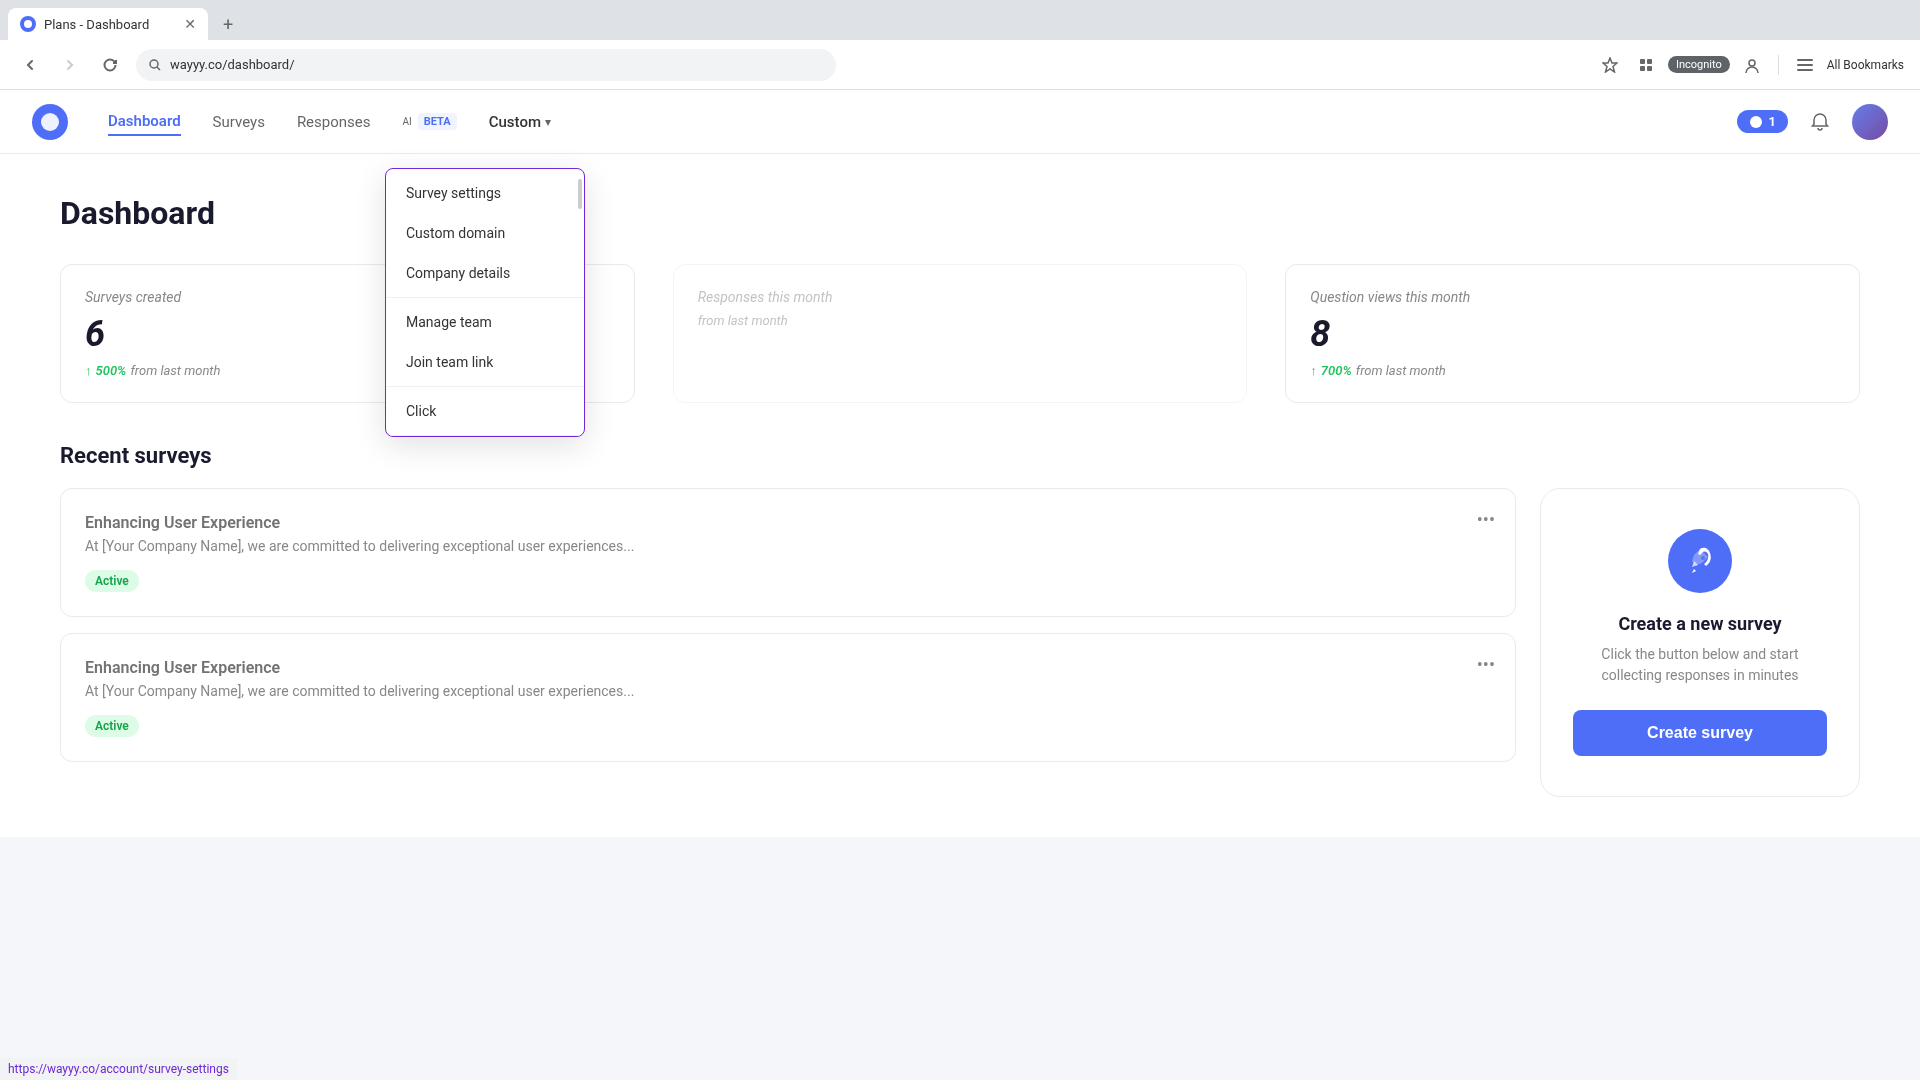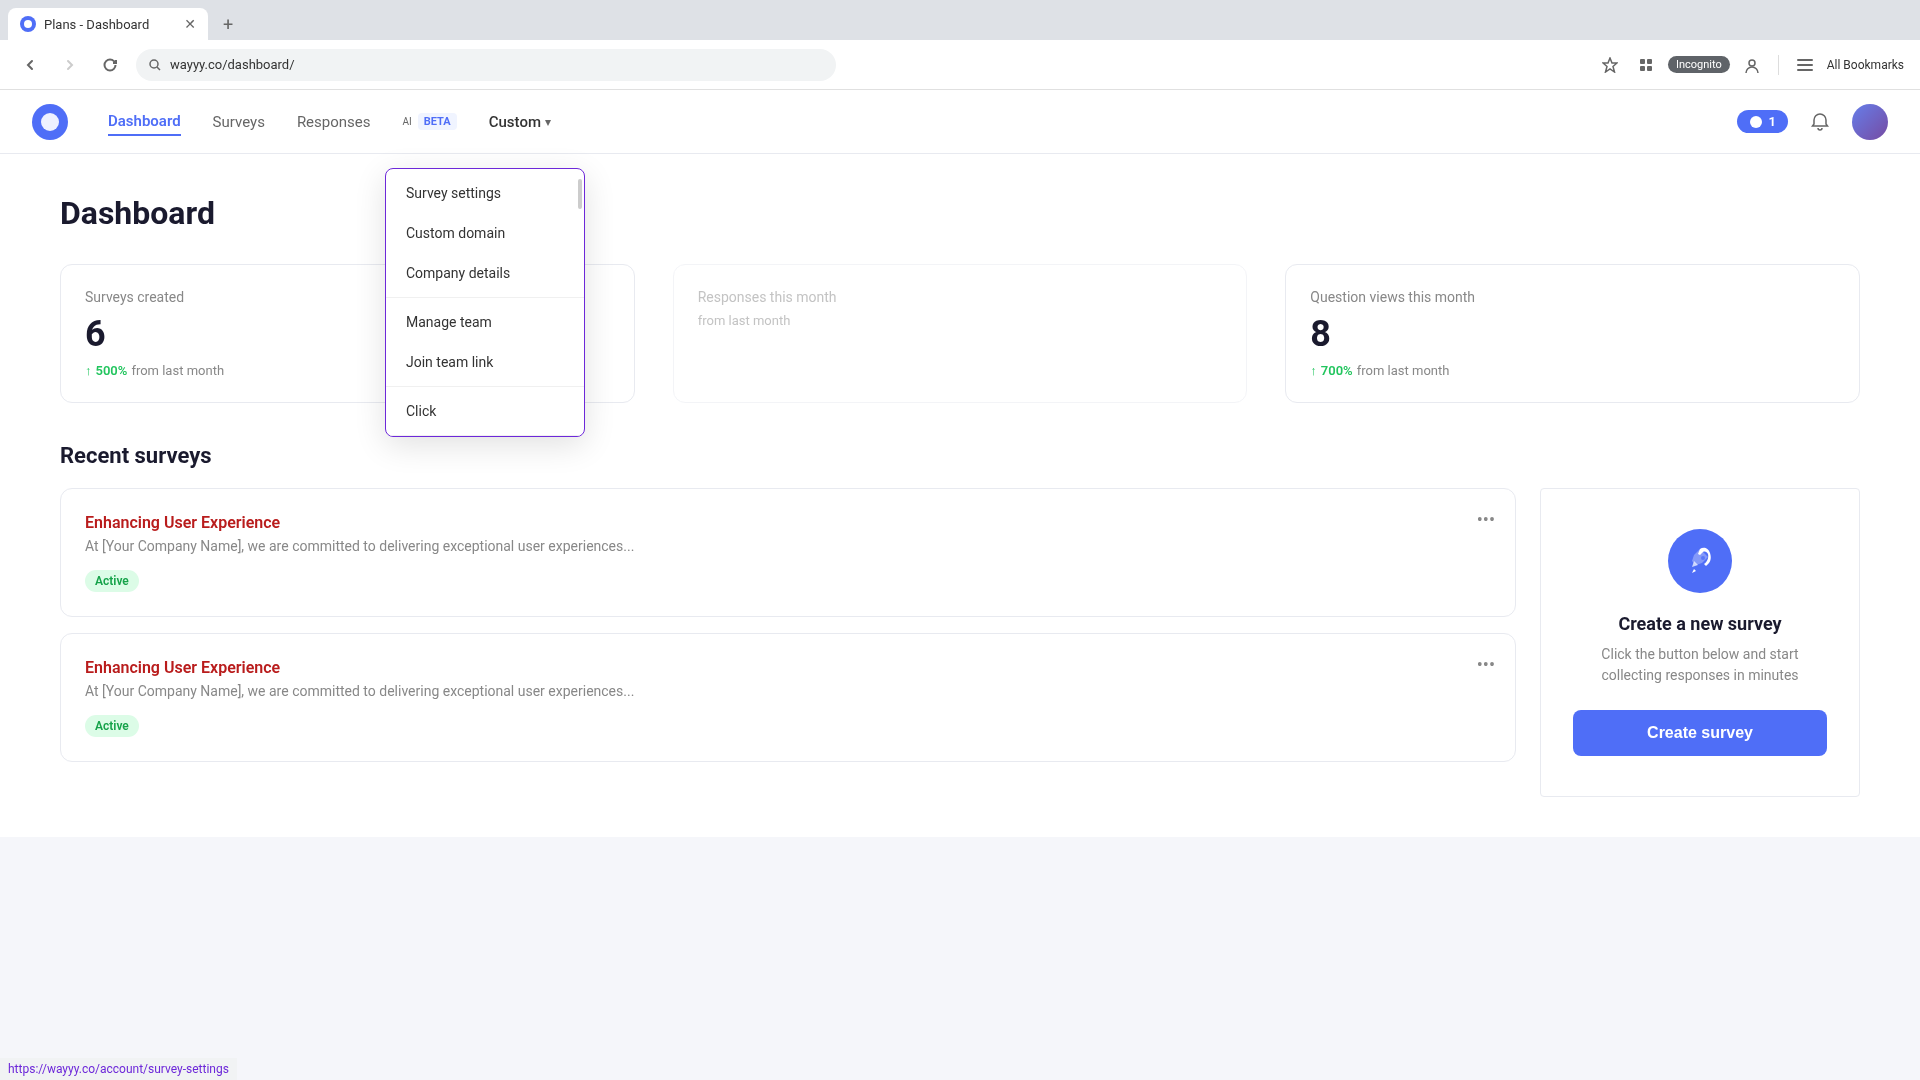--- a/index.html
+++ b/index.html
@@ -39,39 +39,39 @@
     .nav-right { display: flex; align-items: center; gap: 16px; }
     .nav-points { background: #4f6ef7; color: white; border-radius: 20px; padding: 4px 12px; font-size: 13px; font-weight: 600; display: flex; align-items: center; gap: 6px; }
     .nav-bell { width: 32px; height: 32px; display: flex; align-items: center; justify-content: center; color: #666; cursor: pointer; }
     .nav-avatar { width: 36px; height: 36px; border-radius: 50%; background: linear-gradient(135deg, #667eea 0%, #764ba2 100%); cursor: pointer; }
 
     
     .main-content { padding: 40px 60px; }
     .page-title { font-size: 32px; font-weight: 700; color: #1a1a2e; margin-bottom: 32px; }
 
     
-    .stats-row { display: flex; gap: 38px; margin-bottom: 40px; }
+    .stats-row { display: flex; gap: 38px; margin-bottom: 40px; font-style: italic; }
     .stat-card { background: white; border: 1px solid #e8eaf0; border-radius: 12px; padding: 24px; flex: 1; }
     .stat-label { font-size: 14px; color: #888; margin-bottom: 8px; }
     .stat-value { font-size: 36px; font-weight: 700; color: #1a1a2e; margin-bottom: 8px; }
     .stat-trend { font-size: 13px; color: #888; display: flex; align-items: center; gap: 4px; }
     .stat-trend .up { color: #22c55e; font-weight: 600; }
 
     
     .section-title { font-size: 22px; font-weight: 700; color: #1a1a2e; margin-bottom: 20px; }
     .surveys-grid { display: flex; gap: 24px; }
     .surveys-list { flex: 1; display: flex; flex-direction: column; gap: 16px; }
     .survey-card { background: white; border: 1px solid #e8eaf0; border-radius: 12px; padding: 24px; position: relative; }
-    .survey-title { font-size: 16px; font-weight: 600; color: #b91c1c; margin-bottom: 6px; }
+    .survey-title { font-size: 16px; font-weight: 600; color: #737373; margin-bottom: 6px; }
     .survey-desc { font-size: 14px; color: #888; margin-bottom: 16px; }
     .survey-badge { display: inline-block; background: #dcfce7; color: #16a34a; font-size: 12px; font-weight: 600; padding: 4px 10px; border-radius: 20px; }
     .survey-menu { position: absolute; top: 20px; right: 20px; color: #888; cursor: pointer; font-size: 18px; }
 
     
-    .create-card { width: 320px; background: white; border: 1px solid #e8eaf0; border-radius: 4px; padding: 40px 32px; display: flex; flex-direction: column; align-items: center; text-align: center; }
+    .create-card { width: 320px; background: white; border: 1px solid #e8eaf0; border-radius: 20px; padding: 40px 32px; display: flex; flex-direction: column; align-items: center; text-align: center; }
     .create-icon { width: 64px; height: 64px; background: #4f6ef7; border-radius: 50%; display: flex; align-items: center; justify-content: center; margin-bottom: 20px; }
     .create-title { font-size: 18px; font-weight: 700; color: #1a1a2e; margin-bottom: 10px; }
     .create-desc { font-size: 14px; color: #888; margin-bottom: 24px; line-height: 1.5; }
     .create-btn { background: #4f6ef7; color: white; border: none; border-radius: 8px; padding: 14px 32px; font-size: 16px; font-weight: 600; cursor: pointer; width: 100%; }
 
     
     .dropdown-overlay { position: fixed; top: 0; left: 0; right: 0; bottom: 0; z-index: 100; }
     .dropdown-menu { position: fixed; top: 168px; left: 385px; width: 200px; background: white; border: 1px solid #6d28d9; border-radius: 8px; box-shadow: 0 8px 32px rgba(0,0,0,0.12); z-index: 200; overflow: hidden; }
     .dropdown-section { padding: 4px 0; border-bottom: 1px solid #f0f0f0; }
     .dropdown-section:last-child { border-bottom: none; }

